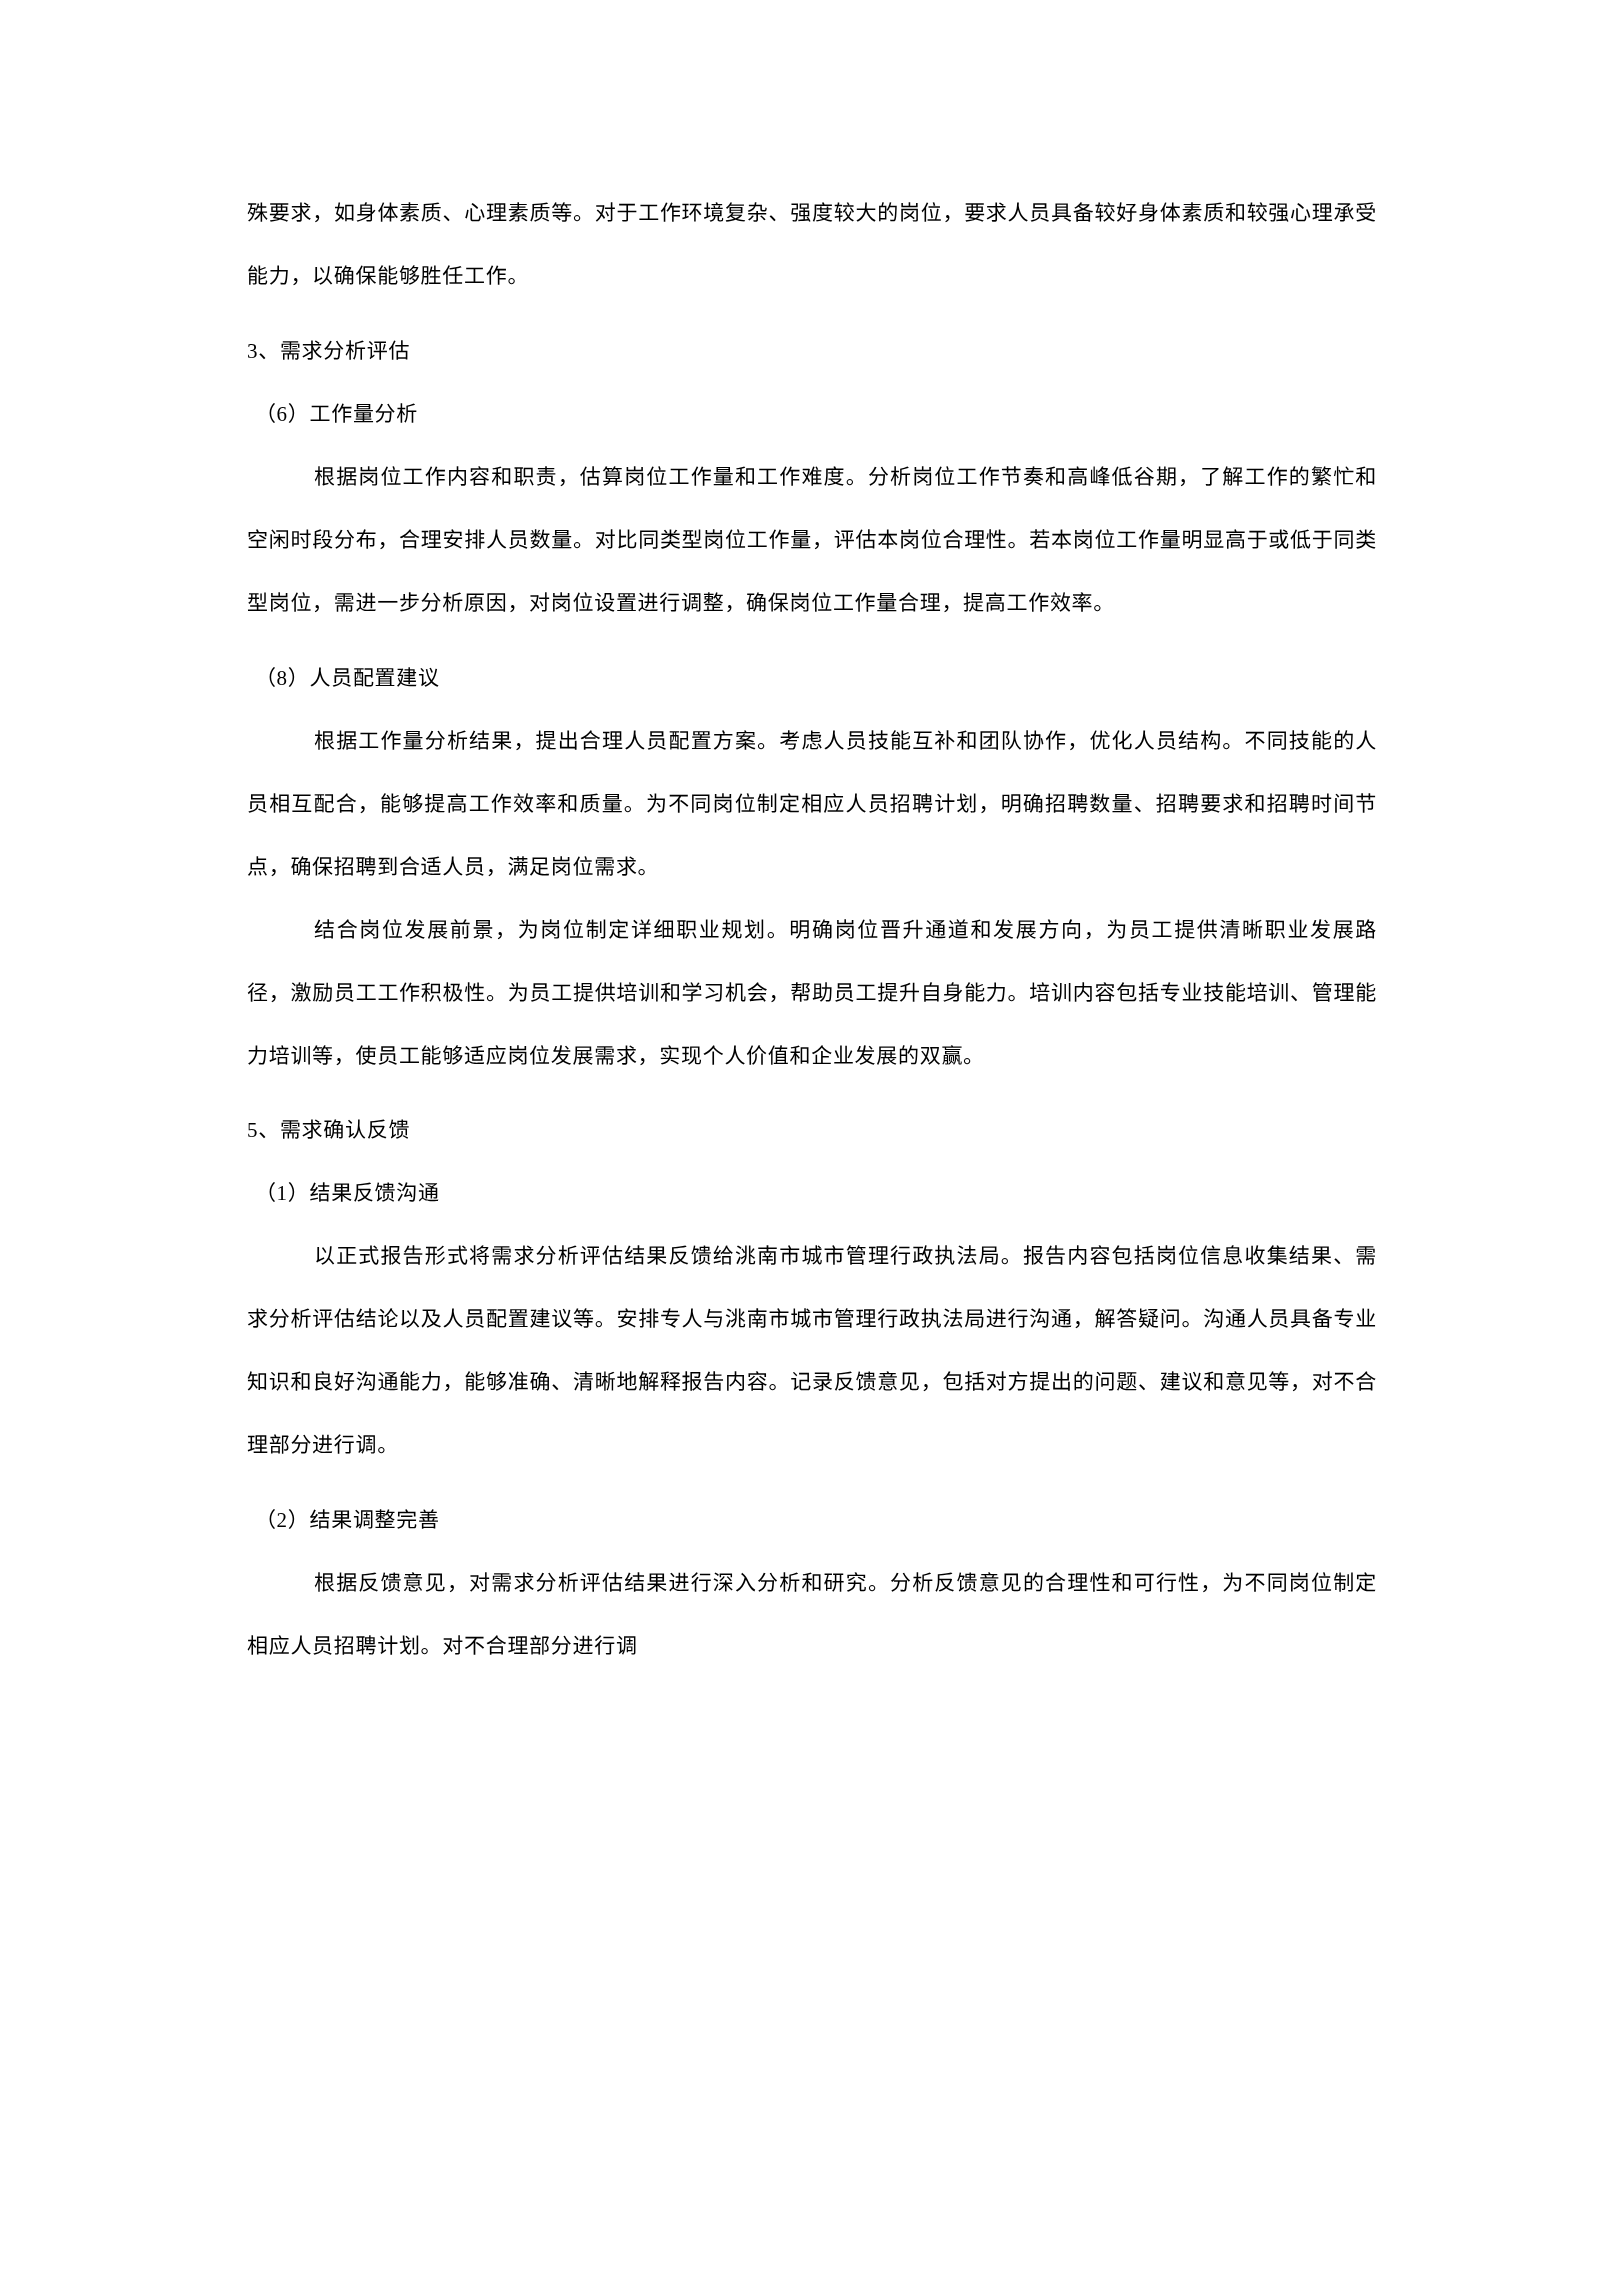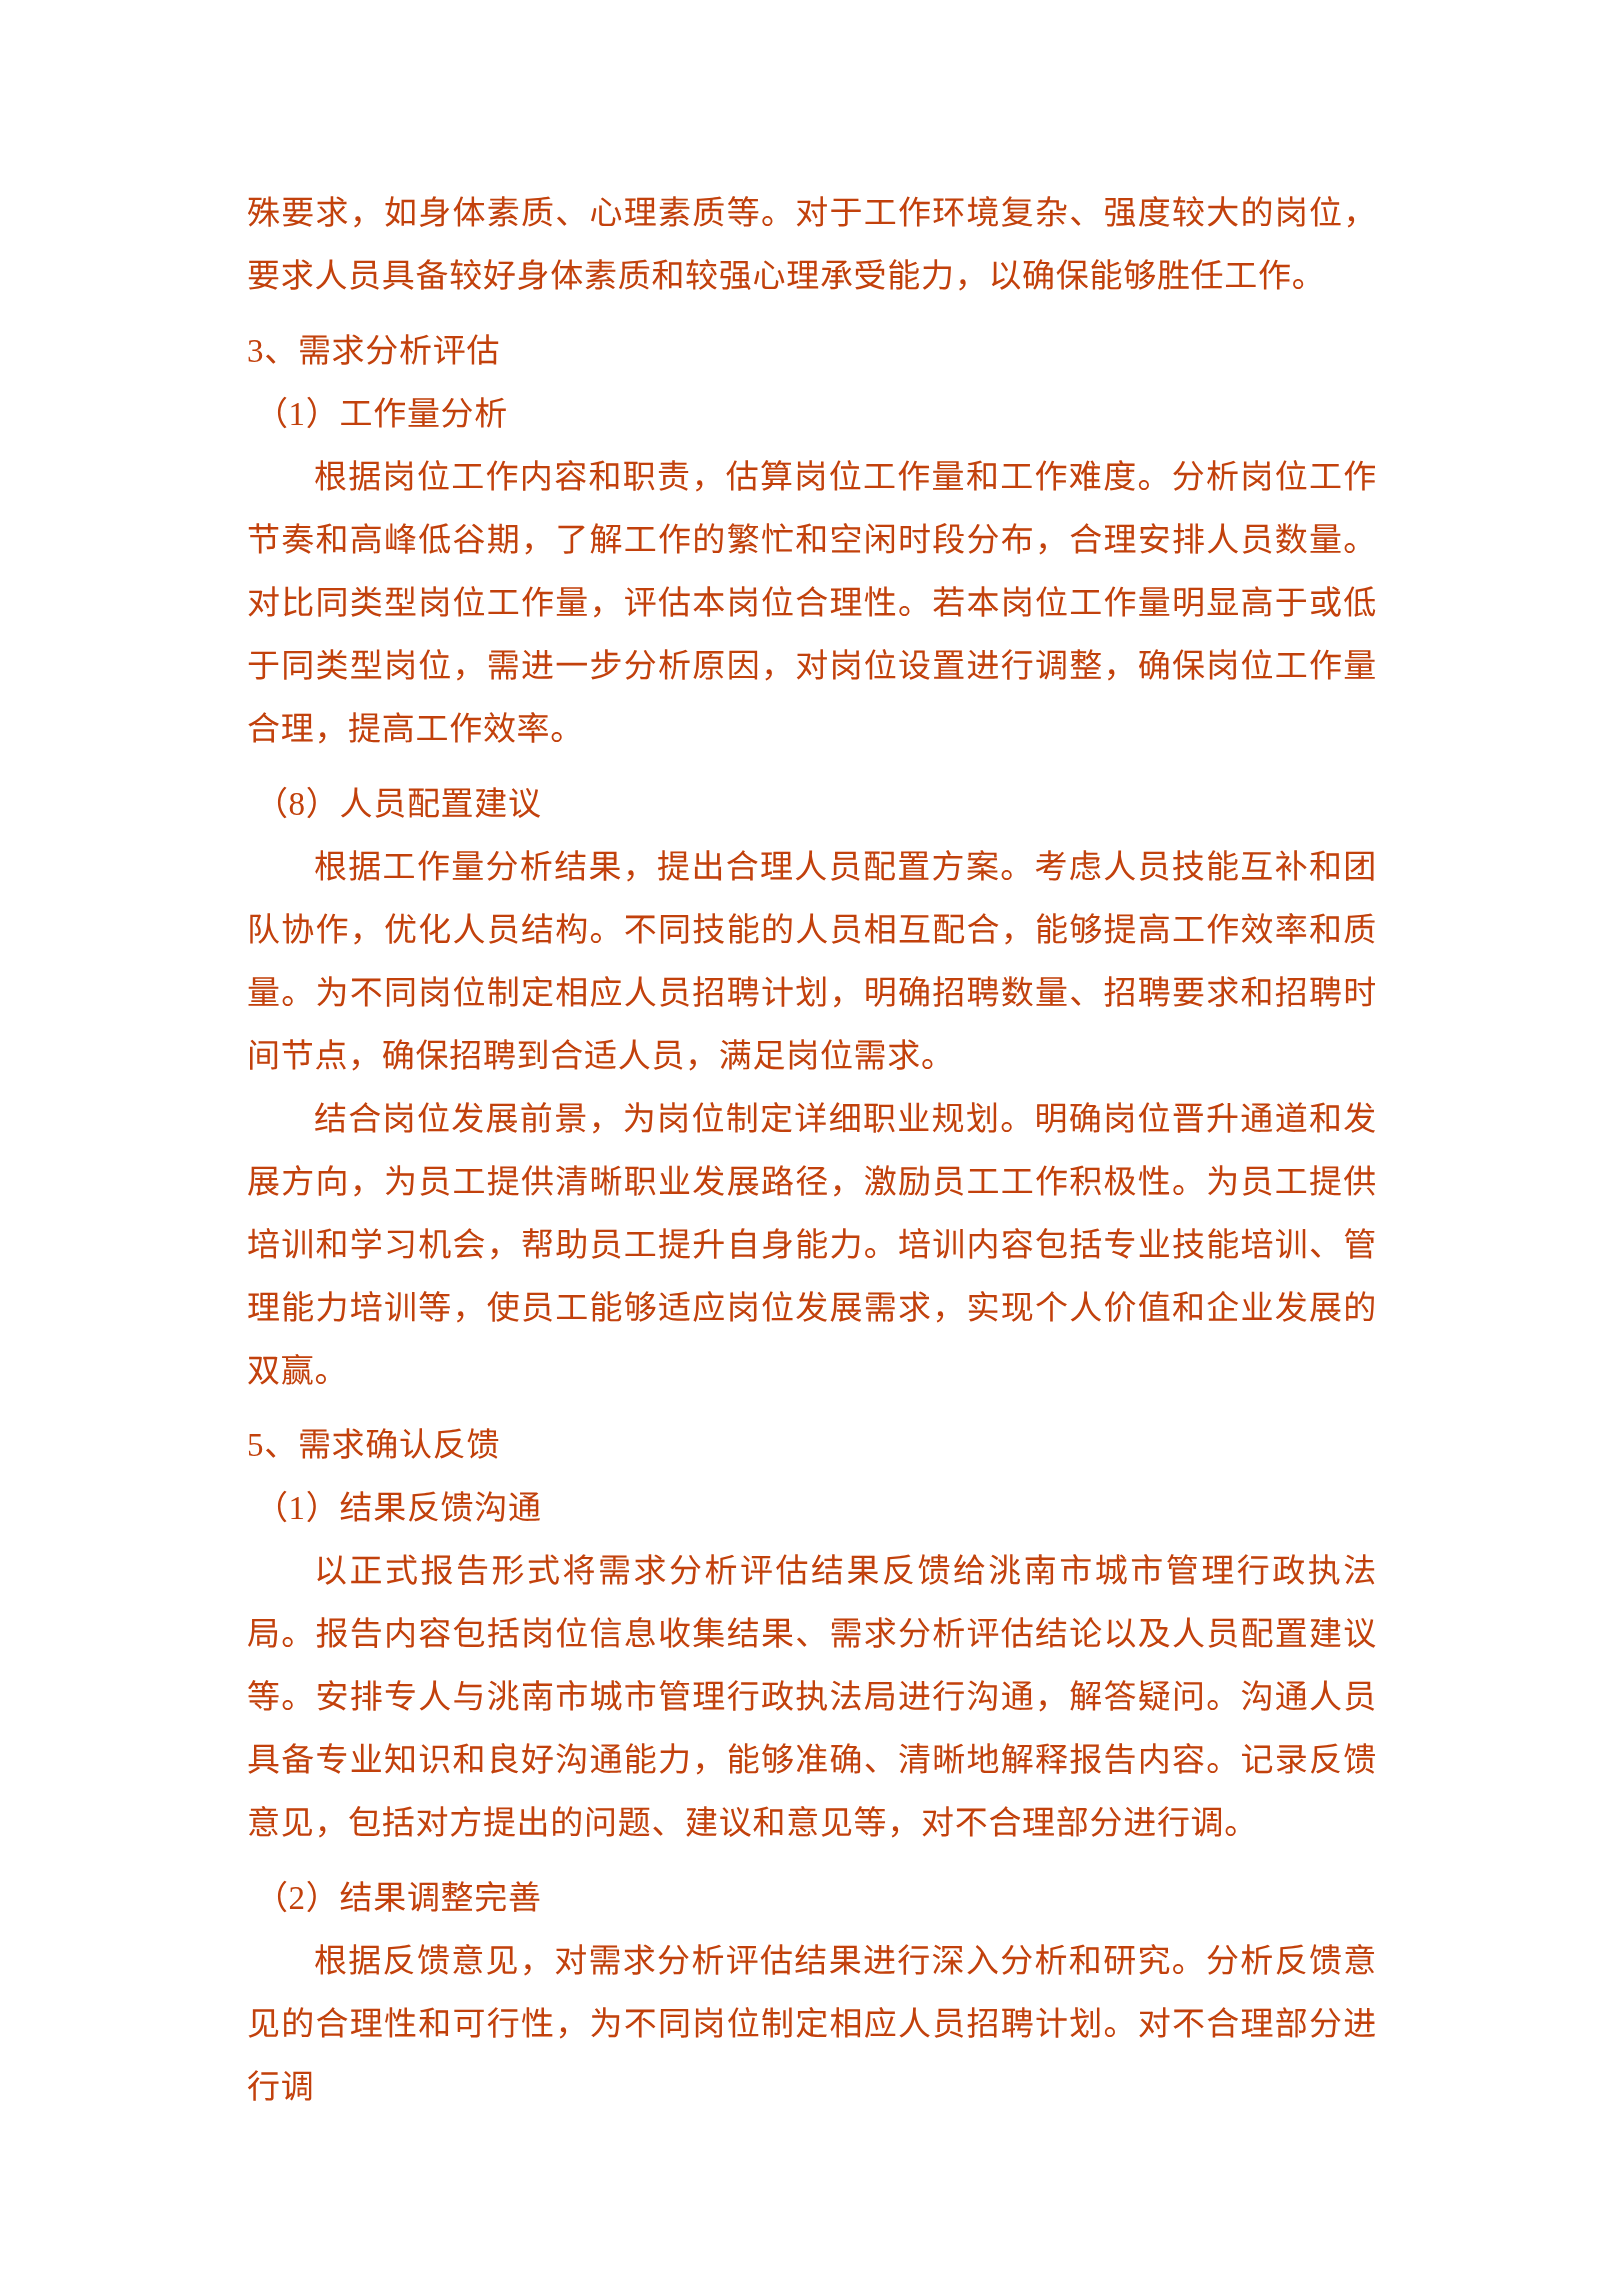--- a/index.html
+++ b/index.html
@@ -18,23 +18,23 @@
     width: 1623px;
     height: 2295px;
     padding: 182px 246px 0 247px;
     overflow: hidden;
     background: #ffffff;
     color: #000000;
   }
   
   .blk {
     margin: 0;
-    font-size: 33px;
+    font-size: 21px;
     line-height: 63px;
-    color: #c2410c;
+    color: #000000;
     letter-spacing: 0.7px;
   }
   .para {
     text-align: justify;
     text-justify: inter-ideograph;
     word-break: break-all;
     text-indent: 67px;          
   }
   .para.cont {
     text-indent: 0;              
@@ -54,21 +54,21 @@
 </style>
 </head>
 <body>
 
 <div class="page">
 
   <p class="blk para cont">殊要求，如身体素质、心理素质等。对于工作环境复杂、强度较大的岗位，要求人员具备较好身体素质和较强心理承受能力，以确保能够胜任工作。</p>
 
   <p class="blk h2">3、需求分析评估</p>
 
-  <p class="blk h3">（1）工作量分析</p>
+  <p class="blk h3">（6）工作量分析</p>
 
   <p class="blk para">根据岗位工作内容和职责，估算岗位工作量和工作难度。分析岗位工作节奏和高峰低谷期，了解工作的繁忙和空闲时段分布，合理安排人员数量。对比同类型岗位工作量，评估本岗位合理性。若本岗位工作量明显高于或低于同类型岗位，需进一步分析原因，对岗位设置进行调整，确保岗位工作量合理，提高工作效率。</p>
 
   <p class="blk h3">（8）人员配置建议</p>
 
   <p class="blk para">根据工作量分析结果，提出合理人员配置方案。考虑人员技能互补和团队协作，优化人员结构。不同技能的人员相互配合，能够提高工作效率和质量。为不同岗位制定相应人员招聘计划，明确招聘数量、招聘要求和招聘时间节点，确保招聘到合适人员，满足岗位需求。</p>
 
 
   <p class="blk para">结合岗位发展前景，为岗位制定详细职业规划。明确岗位晋升通道和发展方向，为员工提供清晰职业发展路径，激励员工工作积极性。为员工提供培训和学习机会，帮助员工提升自身能力。培训内容包括专业技能培训、管理能力培训等，使员工能够适应岗位发展需求，实现个人价值和企业发展的双赢。</p>
 

